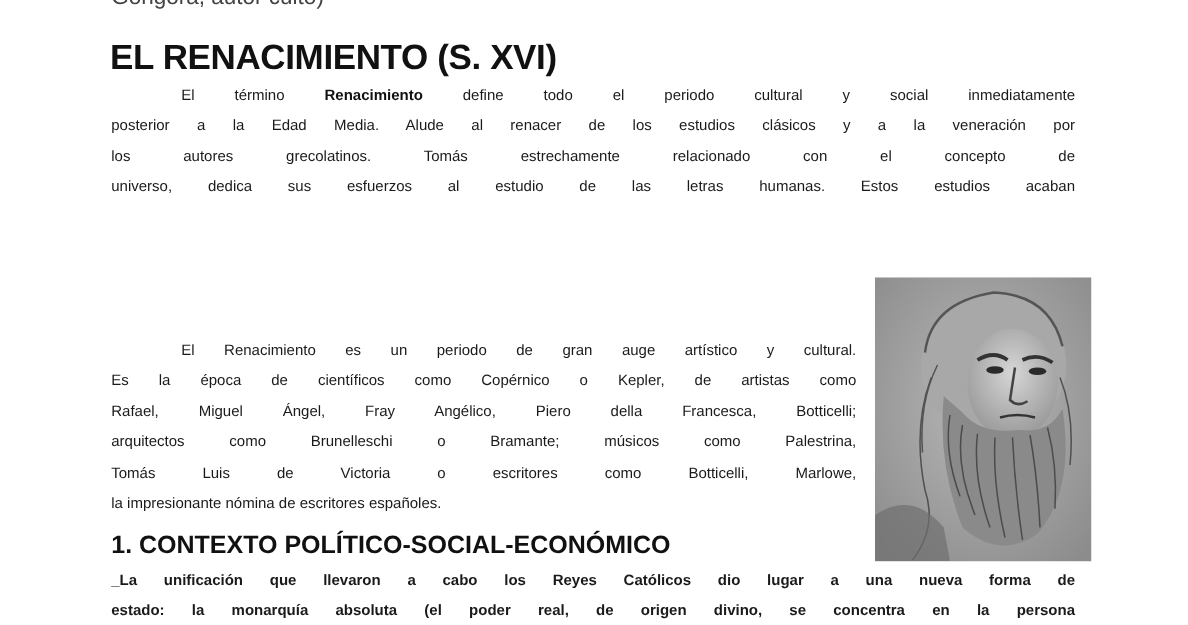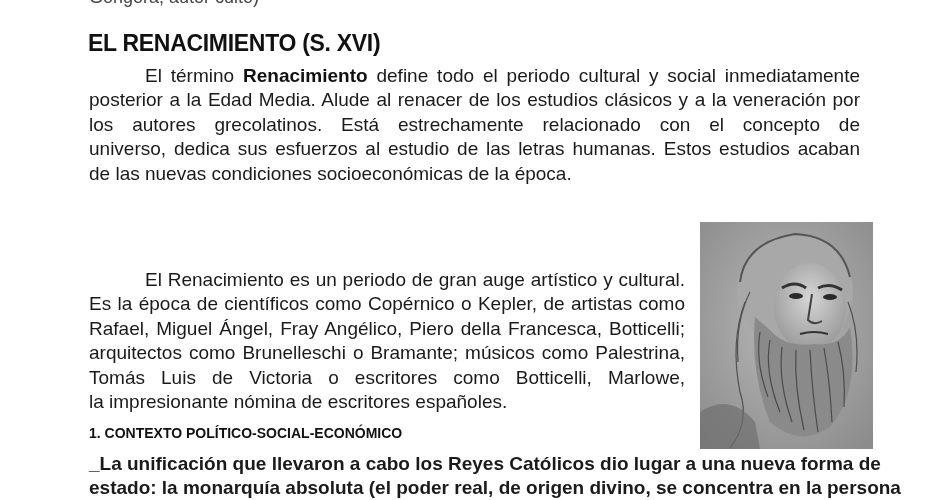--- a/index.html
+++ b/index.html
@@ -28,28 +28,28 @@
       font-size: 18px;
       line-height: 24.4px;
       color: #444;
       white-space: nowrap;
     }
     .heading {
       position: absolute;
       left: 88px;
       top: 30px;
       margin: 0;
-      font-size: 23px;
+      font-size: 28px;
       font-weight: bold;
       letter-spacing: -0.3px;
       color: #111;
       white-space: nowrap;
     }
     .body-text {
-      font-size: 19px;
+      font-size: 12px;
       line-height: 24.4px;
       text-align: justify;
       color: #1a1a1a;
       margin: 0;
     }
     .para1 {
       position: absolute;
       left: 89px;
       top: 64px;
       width: 771px;
@@ -71,21 +71,21 @@
       width: 173px;
       height: 227px;
       overflow: hidden;
       background: #9a9a9a;
     }
     .section-heading {
       position: absolute;
       left: 89px;
       top: 425px;
       margin: 0;
-      font-size: 14px;
+      font-size: 20px;
       font-weight: bold;
       color: #111;
       white-space: nowrap;
     }
     .para3 {
       position: absolute;
       left: 89px;
       top: 452px;
       width: 771px;
       font-weight: bold;
@@ -97,23 +97,22 @@
 
 <div class="page">
 
   <div class="clipped-line">Góngora, autor culto)</div>
 
   <h1 class="heading">EL RENACIMIENTO (S. XVI)</h1>
 
   <div class="body-text para1">
       <span class="line"><span class="indent"></span><span>El término </span><b>Renacimiento</b><span> define todo el periodo cultural y social inmediatamente</span></span>
       <span class="line"><span>posterior a la Edad Media. Alude al renacer de los estudios clásicos y a la veneración por</span></span>
-      <span class="line"><span>los autores grecolatinos. Está estrechamente relacionado con el concepto de</span></span>
+      <span class="line"><span>los autores grecolatinos. Tomás estrechamente relacionado con el concepto de</span></span>
       <span class="line"><span>universo, dedica sus esfuerzos al estudio de las letras humanas. Estos estudios acaban</span></span>
-      <span class="line last"><span>de las nuevas condiciones socioeconómicas de la época.</span></span>
     </div>
 
   <div class="body-text para2">
       <span class="line"><span class="indent"></span><span>El Renacimiento es un periodo de gran auge artístico y cultural.</span></span>
       <span class="line"><span>Es la época de científicos como Copérnico o Kepler, de artistas como</span></span>
       <span class="line"><span>Rafael, Miguel Ángel, Fray Angélico, Piero della Francesca, Botticelli;</span></span>
       <span class="line"><span>arquitectos como Brunelleschi o Bramante; músicos como Palestrina,</span></span>
       <span class="line"><span>Tomás Luis de Victoria o escritores como Botticelli, Marlowe,</span></span>
       <span class="line last"><span>la impresionante nómina de escritores españoles.</span></span>
     </div>

